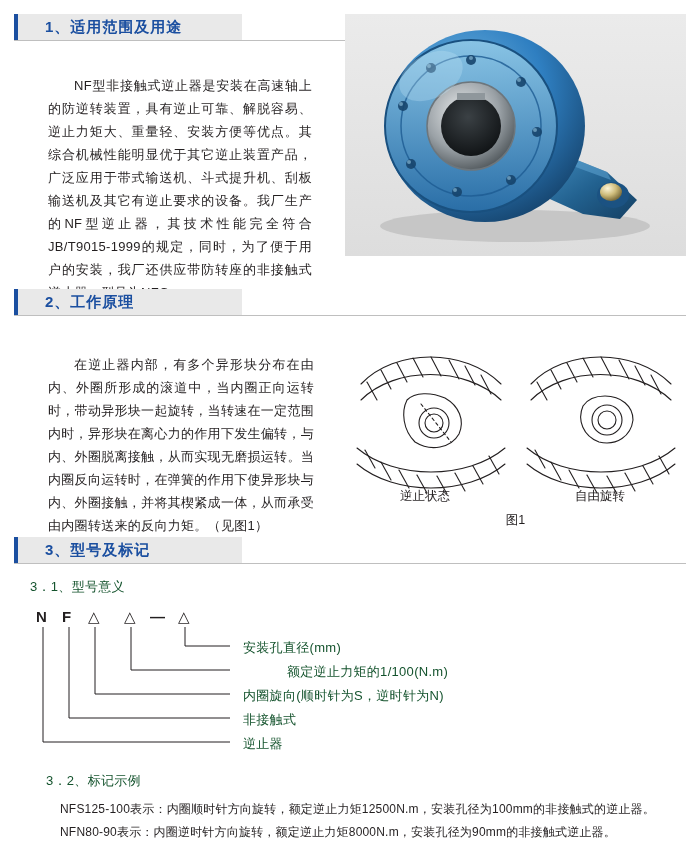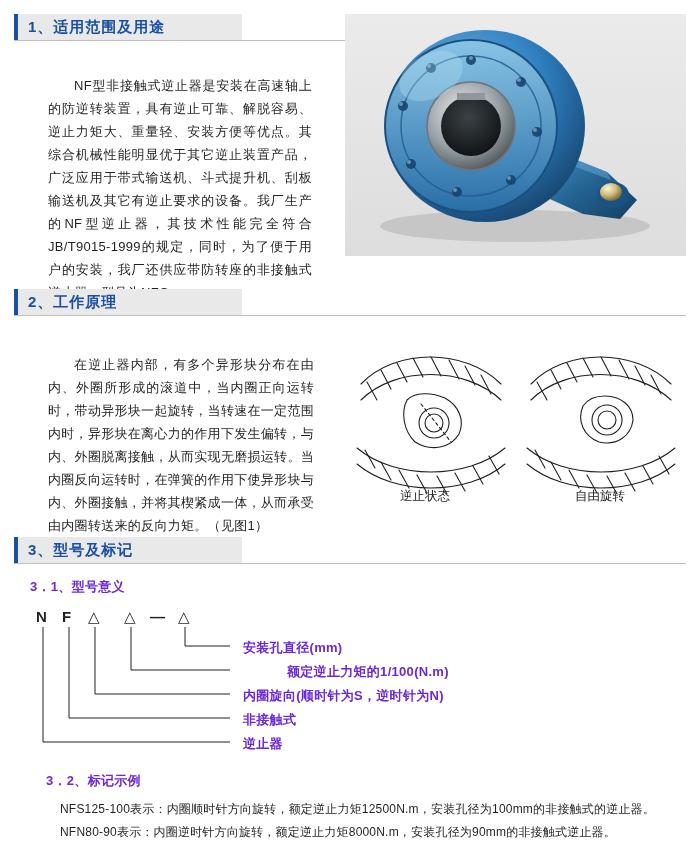--- a/index.html
+++ b/index.html
@@ -33,21 +33,21 @@
   }
   .sec-head .band {
     position: absolute;
     left: 0; top: 0;
     width: 228px; height: 26px;
     background: #e9e9e9;
   }
   .sec-head .txt {
     position: relative;
     z-index: 2;
-    margin-left: 14px;
+    margin-left: 31px;
     font-size: 15px;
     font-weight: bold;
     color: #1b4fa0;
     letter-spacing: 1px;
   }
   .sec-rule {
     position: absolute;
     left: 14px;
     width: 672px;
     height: 1px;
@@ -79,23 +79,22 @@
     position: absolute;
     font-size: 12.5px;
     color: #231f20;
     text-align: center;
   }
 
   
   .mono-label {
     position: absolute;
     font-size: 13px;
-    color: #6d28d9;
+    color: #14532d;
     letter-spacing: 0.3px;
-    font-weight: bold;
   }
   .code-char {
     position: absolute;
     font-size: 15px;
     font-weight: bold;
     color: #231f20;
   }
 
   .small-note {
     position: absolute;
@@ -282,20 +281,21 @@
           <path d="M58 62 C 52 76, 58 92, 74 98 C 92 102, 106 92, 108 76 C 108 62, 96 52, 80 52 C 68 52, 62 56, 58 62 Z"></path>
           <circle cx="82" cy="76" r="15"></circle>
           <circle cx="82" cy="76" r="9"></circle>
         </g>
       </g>
     </svg>
   </div>
 
   <div class="cap" style="left:520px; top:488px; width:160px;">自由旋转</div>
   <div class="cap" style="left:345px; top:488px; width:160px;">逆止状态</div>
+  <div class="cap" style="left:345px; top:512px; width:341px;">图1</div>
 
   <div class="sec-head" style="top:537px;">
     <span class="band"></span>
     <span class="bar"></span>
     <span class="txt">3、型号及标记</span>
   </div>
   <div class="sec-rule" style="top:563px;"></div>
 
   <div class="mono-label" style="left:30px; top:578px;">3．1、型号意义</div>
 

